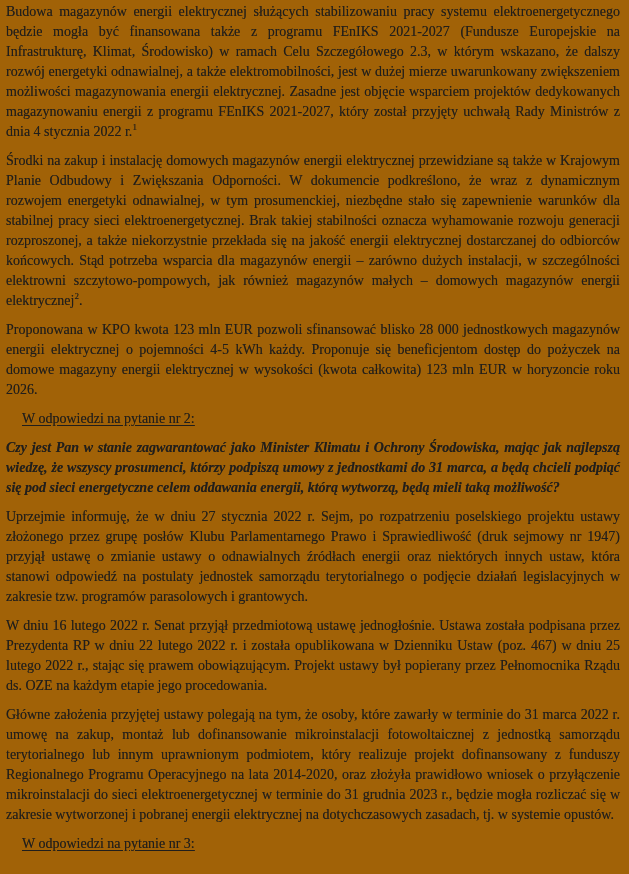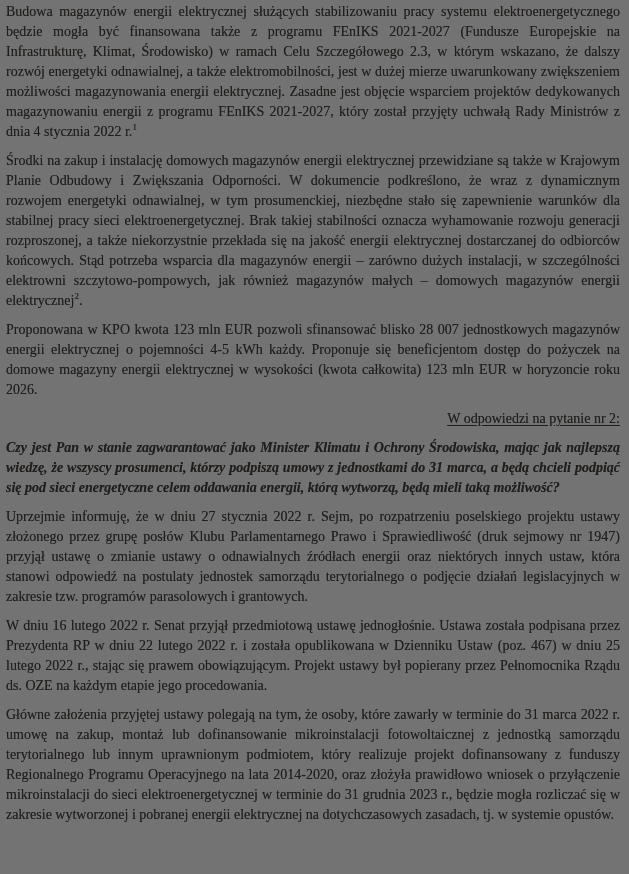--- a/index.html
+++ b/index.html
@@ -10,34 +10,34 @@
     width: 629px;
     height: 874px;
     background: #fcfcfa;
     overflow: hidden;
   }
   .page {
     box-sizing: border-box;
     width: 629px;
     height: 874px;
     padding: 2px 9px 0 6px;
-    background: #737373;
+    background: #a16207;
     font-family: "Liberation Serif", "DejaVu Serif", serif;
     font-size: 14px;
     line-height: 20px;
     color: #201e1c;
     text-shadow: 0 0 0.45px rgba(30,28,26,0.55);
   }
   .para {
     margin: 0 0 9px 0;
     text-align: justify;
   }
   .heading {
     margin: 4px 0 9px 16px;
-    text-align: right;
+    text-align: left;
   }
   .heading .u {
     text-decoration: underline;
     text-underline-offset: 2px;
   }
   .question {
     font-style: italic;
     font-weight: bold;
   }
   .em {
@@ -50,26 +50,27 @@
 </style>
 </head>
 <body>
 
 <div class="page">
 
   <p class="para"><span>Budowa magazynów energii elektrycznej służących stabilizowaniu pracy systemu elektroenergetycznego będzie mogła być finansowana także z programu FEnIKS 2021-2027 (Fundusze Europejskie na Infrastrukturę, Klimat, Środowisko) w ramach Celu Szczegółowego 2.3, w którym wskazano, że dalszy rozwój energetyki odnawialnej, a także elektromobilności, jest w dużej mierze uwarunkowany zwiększeniem możliwości magazynowania energii elektrycznej. Zasadne jest objęcie wsparciem projektów dedykowanych magazynowaniu energii z programu FEnIKS 2021-2027, który został przyjęty uchwałą Rady Ministrów z dnia 4 stycznia 2022 r.</span><sup>1</sup></p>
 
   <p class="para"><span>Środki na zakup i instalację domowych magazynów energii elektrycznej przewidziane są także w Krajowym Planie Odbudowy i Zwiększania Odporności. W dokumencie podkreślono, że wraz z dynamicznym rozwojem energetyki odnawialnej, w tym prosumenckiej, niezbędne stało się zapewnienie warunków dla stabilnej pracy sieci elektroenergetycznej. Brak takiej stabilności oznacza wyhamowanie rozwoju generacji rozproszonej, a także niekorzystnie przekłada się na jakość energii elektrycznej dostarczanej do odbiorców końcowych. Stąd potrzeba wsparcia dla magazynów energii – zarówno dużych instalacji, w szczególności elektrowni szczytowo-pompowych, jak również magazynów małych – domowych magazynów energii elektrycznej</span><sup>2</sup><span>.</span></p>
 
-  <p class="para"><span>Proponowana w KPO kwota 123 mln EUR pozwoli sfinansować blisko 28 007 jednostkowych magazynów energii elektrycznej o pojemności 4-5 kWh każdy. Proponuje się beneficjentom dostęp do pożyczek na domowe magazyny energii elektrycznej w wysokości (kwota całkowita) 123 mln EUR w horyzoncie roku 2026.</span></p>
+  <p class="para"><span>Proponowana w KPO kwota 123 mln EUR pozwoli sfinansować blisko 28 000 jednostkowych magazynów energii elektrycznej o pojemności 4-5 kWh każdy. Proponuje się beneficjentom dostęp do pożyczek na domowe magazyny energii elektrycznej w wysokości (kwota całkowita) 123 mln EUR w horyzoncie roku 2026.</span></p>
 
   <p class="heading"><span class="u">W odpowiedzi na pytanie nr 2:</span></p>
 
   <p class="para question"><span>Czy jest Pan w stanie zagwarantować jako Minister Klimatu i Ochrony Środowiska, mając jak najlepszą wiedzę, że wszyscy prosumenci, którzy podpiszą umowy z jednostkami do 31 marca, a będą chcieli podpiąć się pod sieci energetyczne celem oddawania energii, którą wytworzą, będą mieli taką możliwość?</span></p>
 
   <p class="para"><span>Uprzejmie informuję, że w dniu 27 stycznia 2022 r. Sejm, po rozpatrzeniu poselskiego projektu ustawy złożonego przez grupę posłów Klubu Parlamentarnego Prawo i Sprawiedliwość (druk sejmowy nr 1947) przyjął </span><span class="em">ustawę o zmianie ustawy o odnawialnych źródłach energii oraz niektórych innych ustaw</span><span>, która stanowi odpowiedź na postulaty jednostek samorządu terytorialnego o podjęcie działań legislacyjnych w zakresie tzw. programów parasolowych i grantowych.</span></p>
 
   <p class="para"><span>W dniu 16 lutego 2022 r. Senat przyjął przedmiotową ustawę jednogłośnie. Ustawa została podpisana przez Prezydenta RP w dniu 22 lutego 2022 r. i została opublikowana w Dzienniku Ustaw (poz. 467) w dniu 25 lutego 2022 r., stając się prawem obowiązującym. Projekt ustawy był popierany przez Pełnomocnika Rządu ds. OZE na każdym etapie jego procedowania.</span></p>
 
   <p class="para"><span>Główne założenia przyjętej ustawy polegają na tym, że osoby, które zawarły w terminie do 31 marca 2022 r. umowę na zakup, montaż lub dofinansowanie mikroinstalacji fotowoltaicznej z jednostką samorządu terytorialnego lub innym uprawnionym podmiotem, który realizuje projekt dofinansowany z funduszy Regionalnego Programu Operacyjnego na lata 2014-2020, oraz złożyła prawidłowo wniosek o przyłączenie mikroinstalacji do sieci elektroenergetycznej w terminie do 31 grudnia 2023 r., będzie mogła rozliczać się w zakresie wytworzonej i pobranej energii elektrycznej na dotychczasowych zasadach, tj. w systemie opustów.</span></p>
 
+  <p class="heading"><span class="u">W odpowiedzi na pytanie nr 3:</span></p>
 
 </div>
 
 </body></html>

